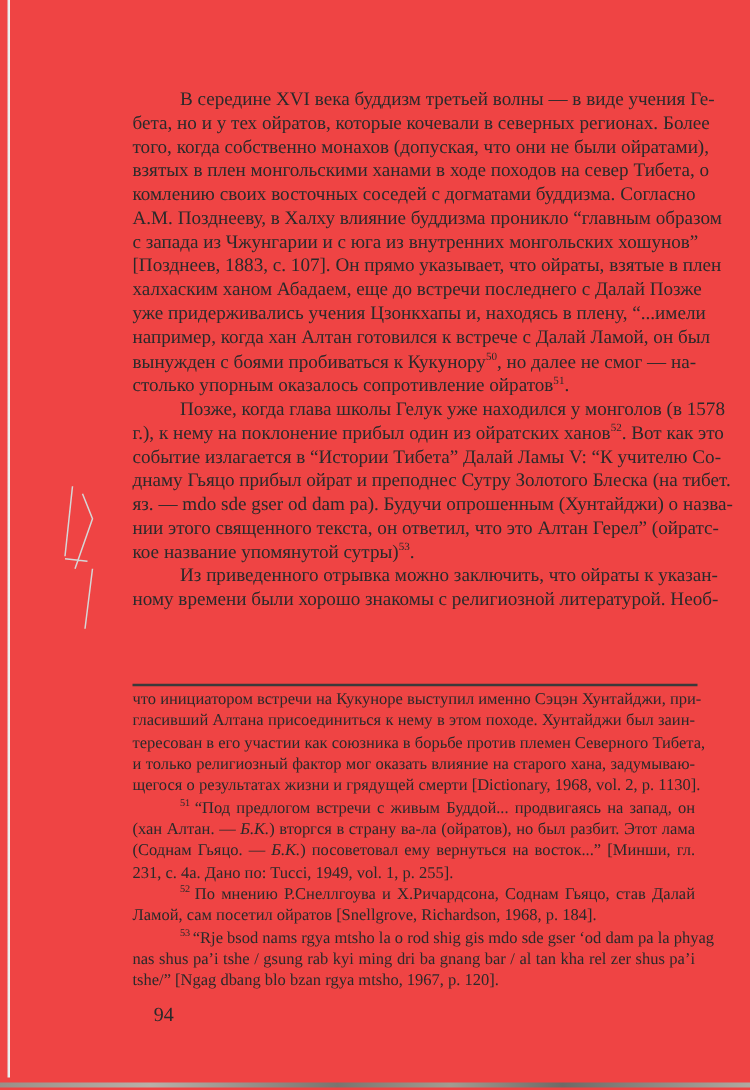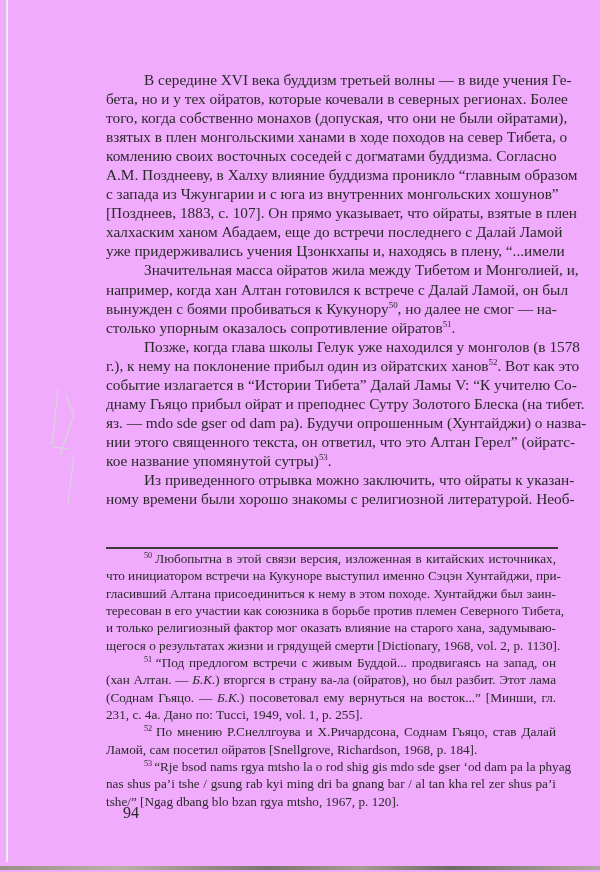--- a/index.html
+++ b/index.html
@@ -4,21 +4,21 @@
 <style>
   html, body { margin: 0; padding: 0; }
   body {
     width: 600px; height: 872px; overflow: hidden;
     background: #ffffff; position: relative;
     font-family: "Liberation Serif", "DejaVu Serif", serif;
     color: #2a2a2a;
   }
   .page {
     position: absolute; left: 0; top: 0; width: 600px; height: 872px;
-    background: #f0abfc;
+    background: #ef4444;
   }
   .left-edge {
     position: absolute; left: 6px; top: 0; width: 2px; height: 862px;
     background: linear-gradient(to right, #e4e4e4, #f4f4f4);
   }
   .bottom-edge {
     position: absolute; left: 0; top: 866px; width: 600px; height: 4px;
     background: linear-gradient(to right, #9a8f88 0%, #b9b0a8 20%, #7a746e 45%, #a49c90 60%, #6e6a66 75%, #b0a9a0 100%);
   }
   .body-text {
@@ -64,41 +64,39 @@
 
   <div class="body-text" id="body-text">
       <span class="line indent"><span>В середине XVI века буддизм третьей волны — в виде учения Ге-</span></span>
       <span class="line"><span>бета, но и у тех ойратов, которые кочевали в северных регионах. Более</span></span>
       <span class="line"><span>того, когда собственно монахов (допуская, что они не были ойратами),</span></span>
       <span class="line"><span>взятых в плен монгольскими ханами в ходе походов на север Тибета, о</span></span>
       <span class="line"><span>комлению своих восточных соседей с догматами буддизма. Согласно</span></span>
       <span class="line"><span>А.М. Позднееву, в Халху влияние буддизма проникло “главным образом</span></span>
       <span class="line"><span>с запада из Чжунгарии и с юга из внутренних монгольских хошунов”</span></span>
       <span class="line"><span>[Позднеев, 1883, с. 107]. Он прямо указывает, что ойраты, взятые в плен</span></span>
-      <span class="line"><span>халхаским ханом Абадаем, еще до встречи последнего с Далай Ламой</span></span>
+      <span class="line"><span>халхаским ханом Абадаем, еще до встречи последнего с Далай Позже</span></span>
       <span class="line"><span>уже придерживались учения Цзонкхапы и, находясь в плену, “...имели</span></span>
-      <span class="line indent"><span>Значительная масса ойратов жила между Тибетом и Монголией, и,</span></span>
       <span class="line"><span>например, когда хан Алтан готовился к встрече с Далай Ламой, он был</span></span>
       <span class="line"><span>вынужден с боями пробиваться к Кукунору</span><sup>50</sup><span>, но далее не смог — на-</span></span>
       <span class="line last"><span>столько упорным оказалось сопротивление ойратов</span><sup>51</sup><span>.</span></span>
       <span class="line indent"><span>Позже, когда глава школы Гелук уже находился у монголов (в 1578</span></span>
       <span class="line"><span>г.), к нему на поклонение прибыл один из ойратских ханов</span><sup>52</sup><span>. Вот как это</span></span>
       <span class="line"><span>событие излагается в “Истории Тибета” Далай Ламы V: “К учителю Со-</span></span>
       <span class="line"><span>днаму Гьяцо прибыл ойрат и преподнес Сутру Золотого Блеска (на тибет.</span></span>
       <span class="line"><span>яз. — mdo sde gser od dam pa). Будучи опрошенным (Хунтайджи) о назва-</span></span>
       <span class="line"><span>нии этого священного текста, он ответил, что это Алтан Герел” (ойратс-</span></span>
       <span class="line last"><span>кое название упомянутой сутры)</span><sup>53</sup><span>.</span></span>
       <span class="line indent"><span>Из приведенного отрывка можно заключить, что ойраты к указан-</span></span>
       <span class="line"><span>ному времени были хорошо знакомы с религиозной литературой. Необ-</span></span>
     </div>
 
   <div class="footnote-rule"></div>
 
   <div class="footnotes" id="footnotes">
-      <span class="line indent"><span class="fnmark">50 </span><span>Любопытна в этой связи версия, изложенная в китайских источниках,</span></span>
       <span class="line"><span>что инициатором встречи на Кукуноре выступил именно Сэцэн Хунтайджи, при-</span></span>
       <span class="line"><span>гласивший Алтана присоединиться к нему в этом походе. Хунтайджи был заин-</span></span>
       <span class="line"><span>тересован в его участии как союзника в борьбе против племен Северного Тибета,</span></span>
       <span class="line"><span>и только религиозный фактор мог оказать влияние на старого хана, задумываю-</span></span>
       <span class="line last"><span>щегося о результатах жизни и грядущей смерти [Dictionary, 1968, vol. 2, p. 1130].</span></span>
       <span class="line indent"><span class="fnmark">51 </span><span>“Под предлогом встречи с живым Буддой... продвигаясь на запад, он</span></span>
       <span class="line"><span>(хан Алтан. — <i>Б.К.</i>) вторгся в страну ва-ла (ойратов), но был разбит. Этот лама</span></span>
       <span class="line"><span>(Соднам Гьяцо. — <i>Б.К.</i>) посоветовал ему вернуться на восток...” [Минши, гл.</span></span>
       <span class="line last"><span>231, с. 4а. Дано по: Tucci, 1949, vol. 1, p. 255].</span></span>
       <span class="line indent"><span class="fnmark">52 </span><span>По мнению Р.Снеллгоува и Х.Ричардсона, Соднам Гьяцо, став Далай</span></span>

